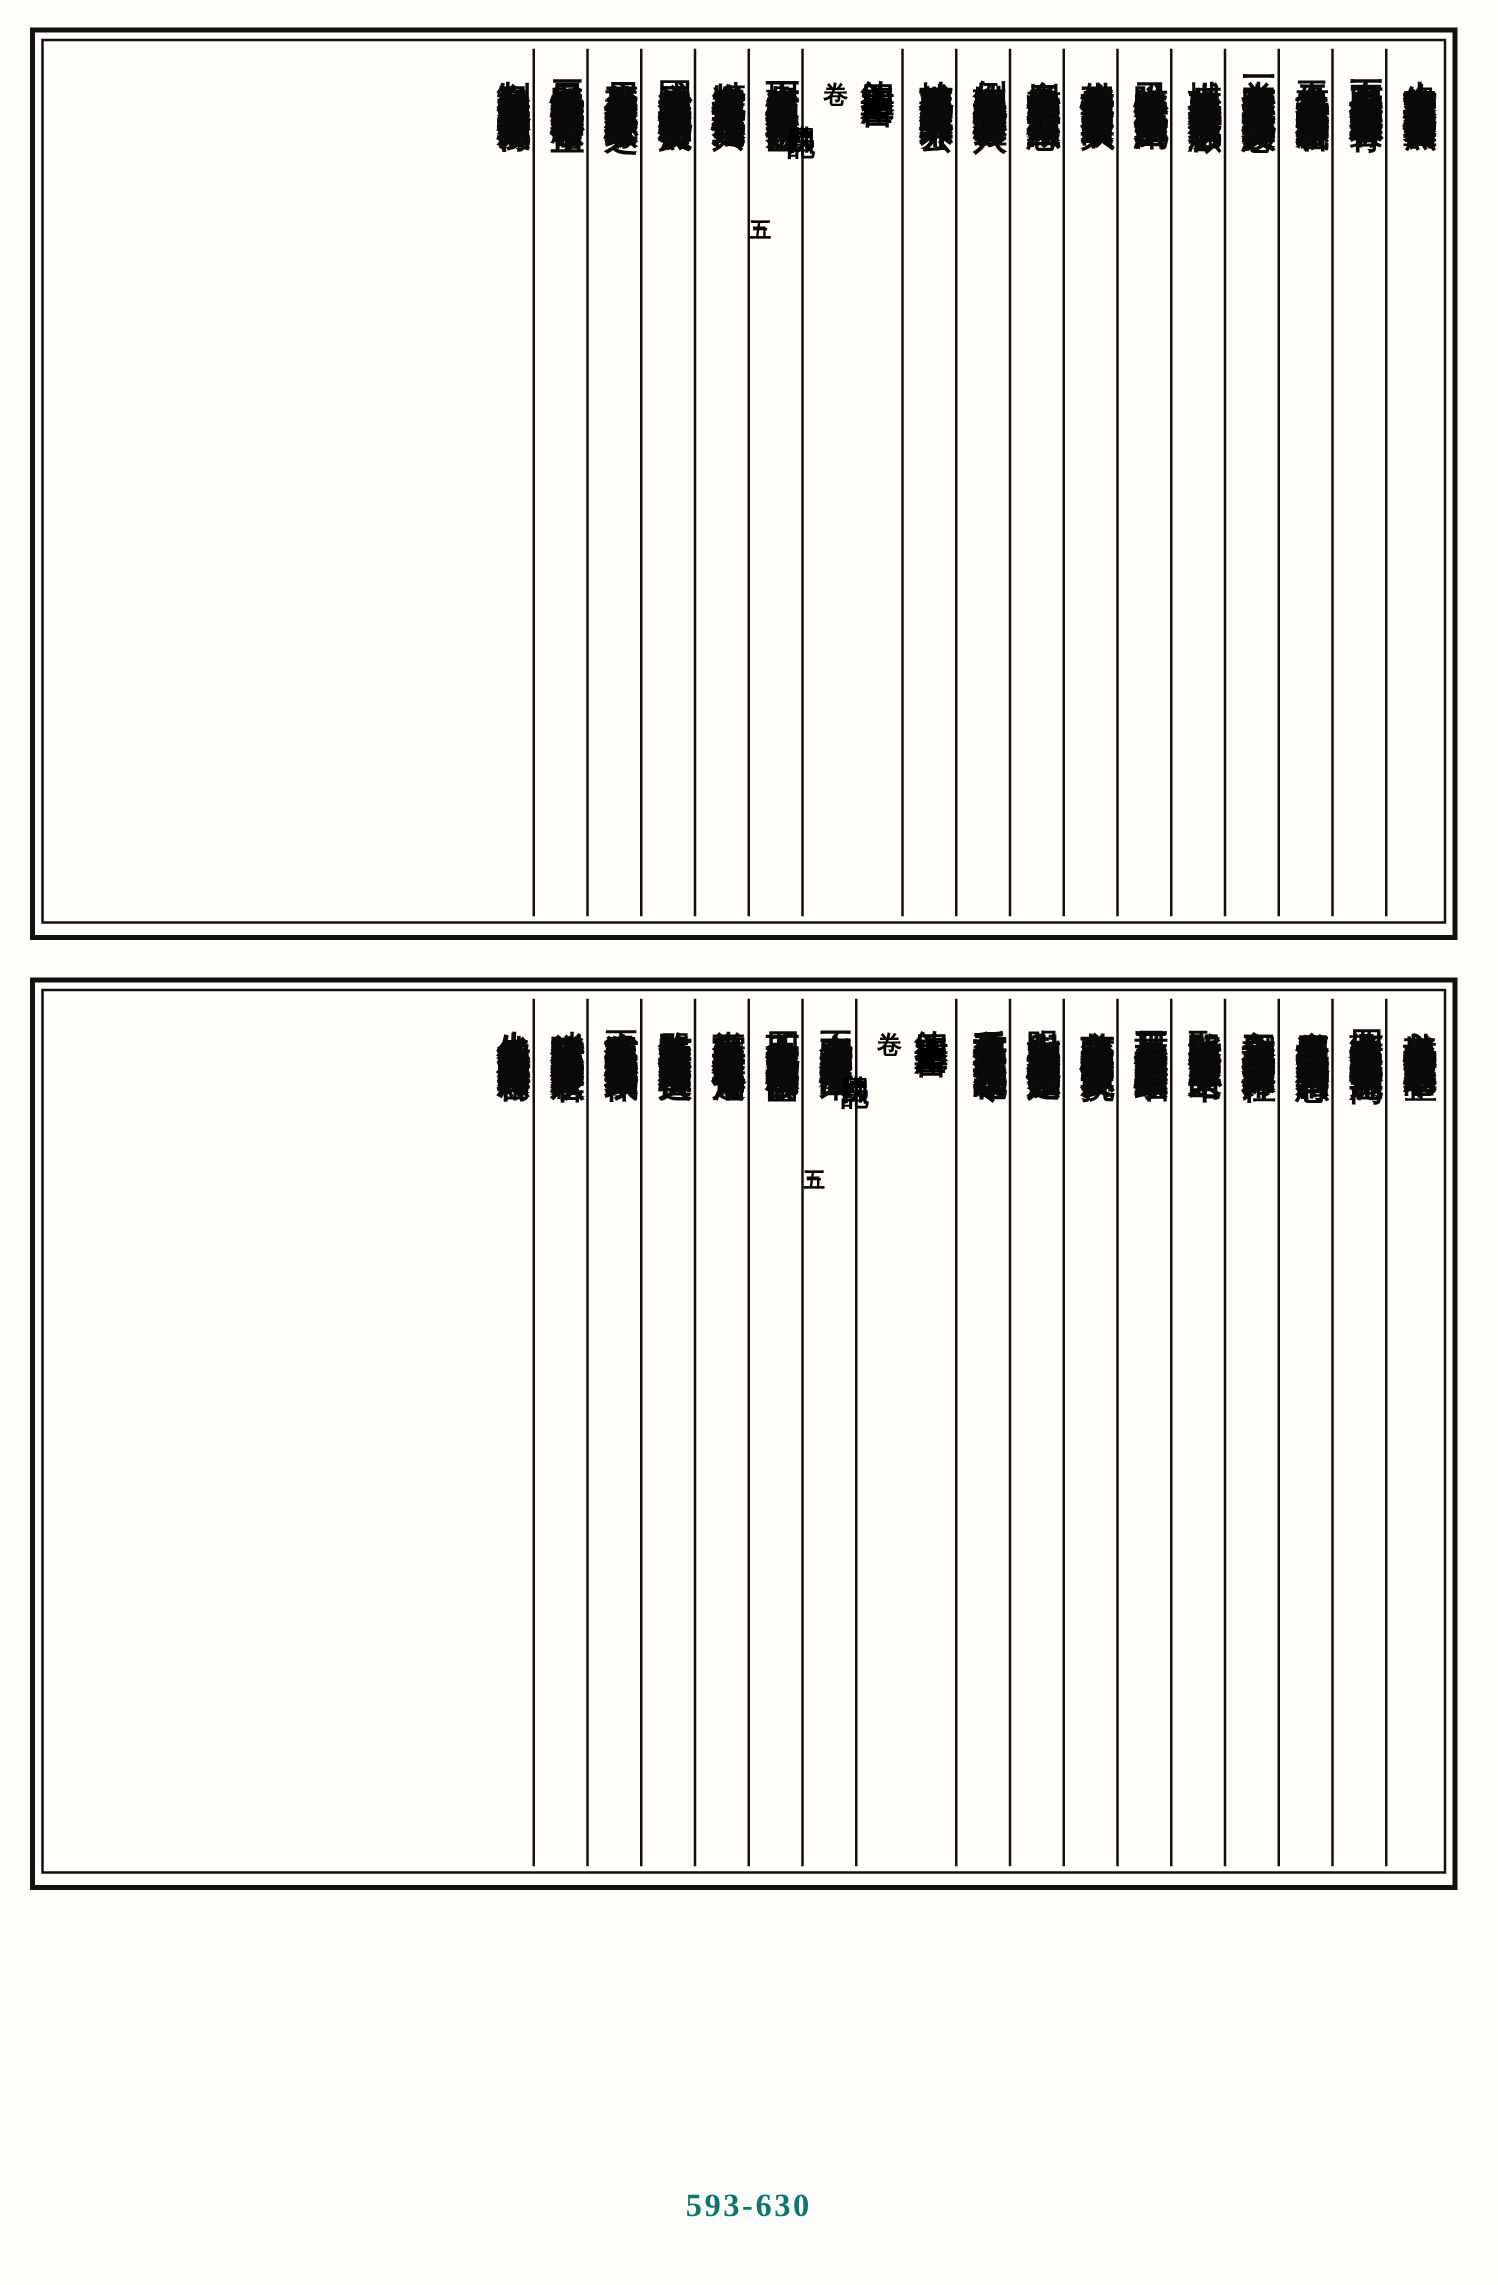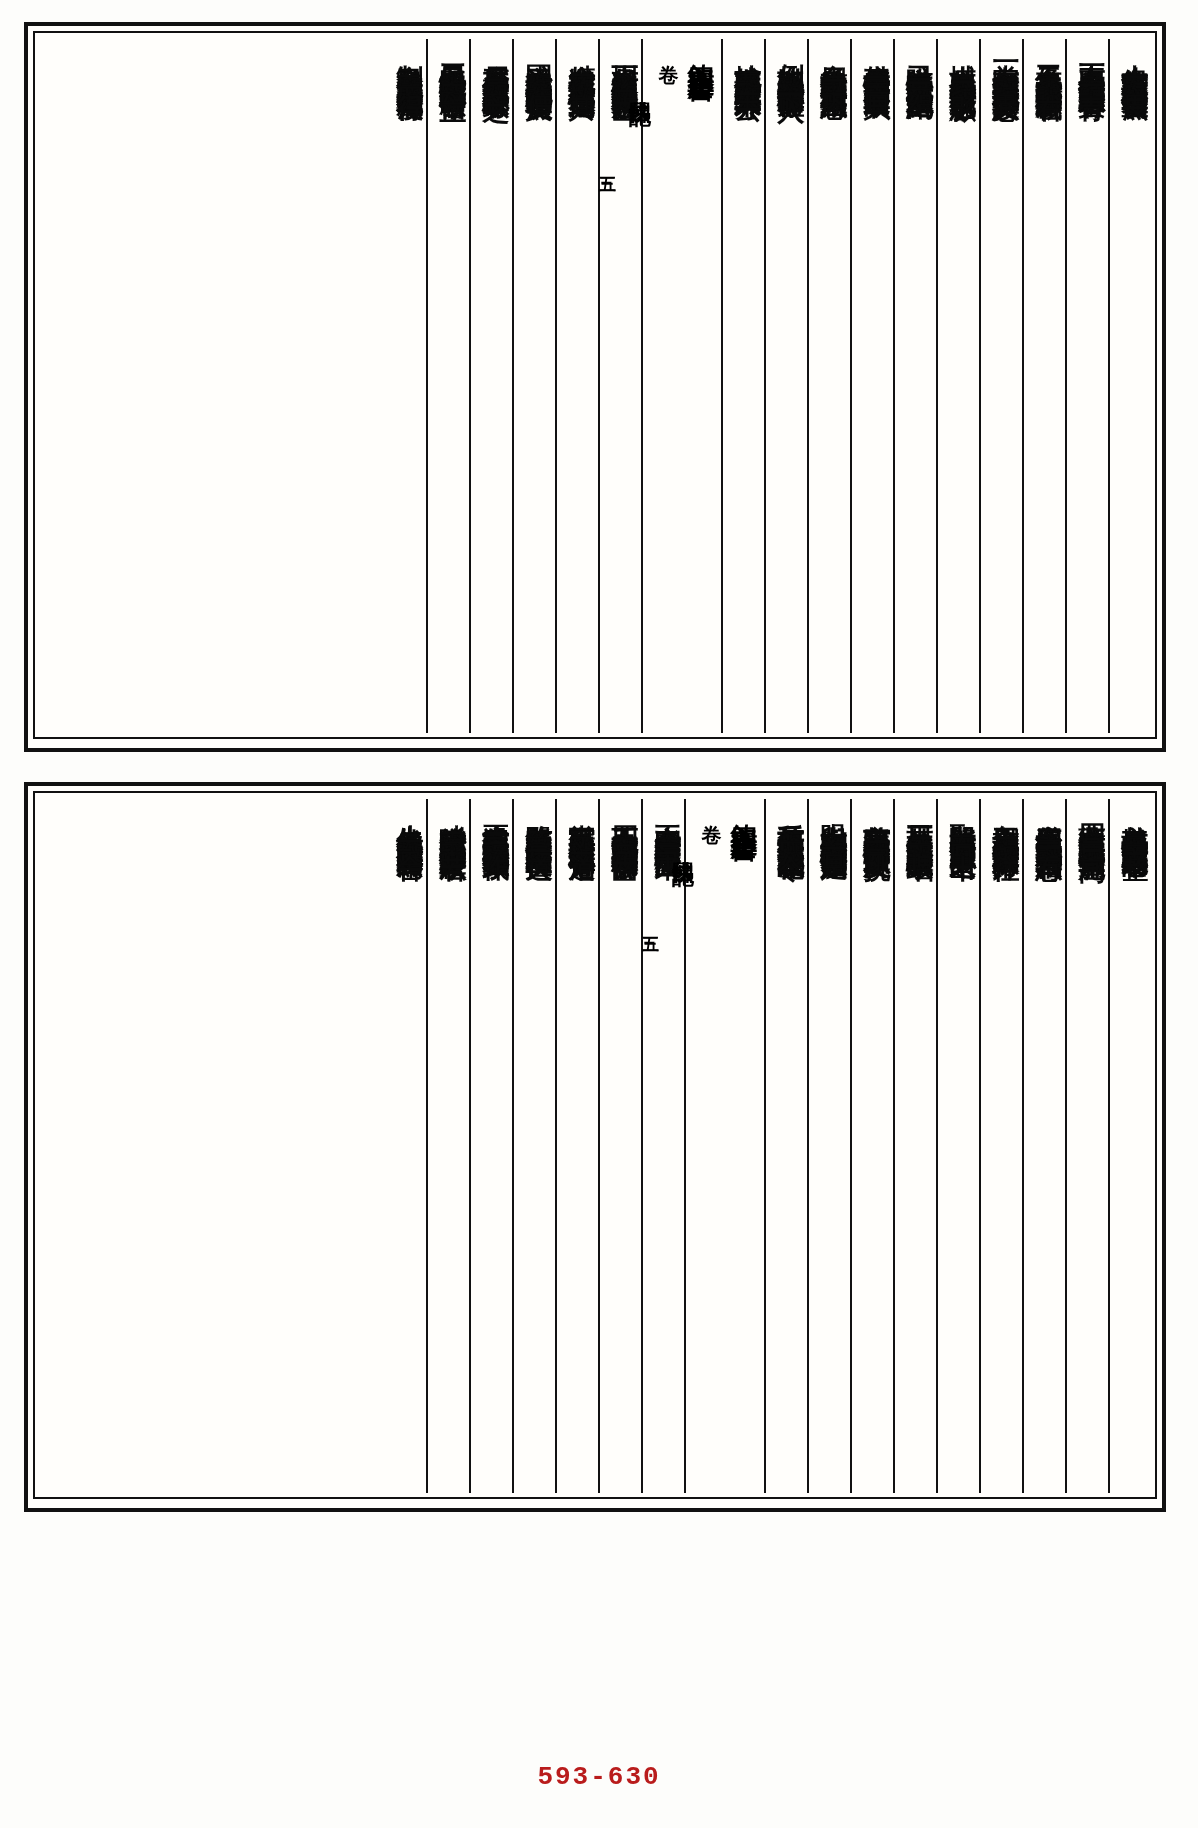--- a/index.html
+++ b/index.html
@@ -104,27 +104,27 @@
     font-size: 17px;
     margin-top: 120px;
     margin-left: 6px;
     writing-mode: vertical-rl;
     text-orientation: upright;
   }
   .folio {
     position: absolute;
     left: 0;
     right: 0;
-    bottom: 36px;
+    bottom: 48px;
     text-align: center;
     font-size: 26px;
     font-weight: 700;
     letter-spacing: 2px;
-    color: #b91c1c;
-    font-family: Liberation Mono, monospace;
+    color: #0f766e;
+    font-family: Liberation Serif, serif;
   }
 </style>
 </head>
 <body>
 
 <div class="page">
 
   <div class="half" id="half-top">
     <div class="half-inner">
       <div class="col">十丈金銀莊校衆寶合成塔邊復起一僧伽藍名無畏</div>

